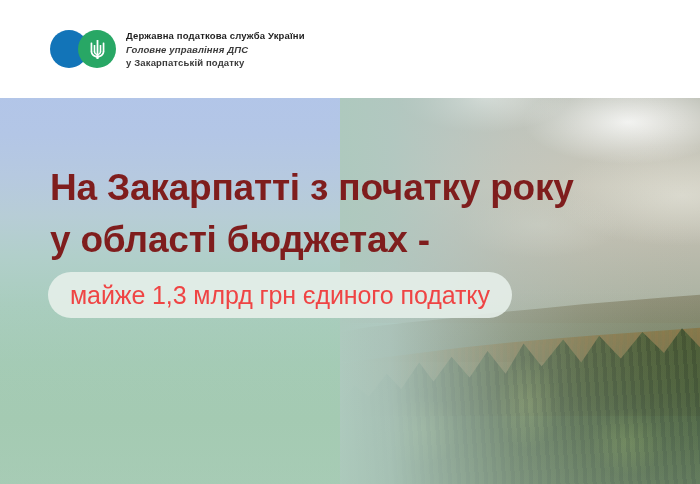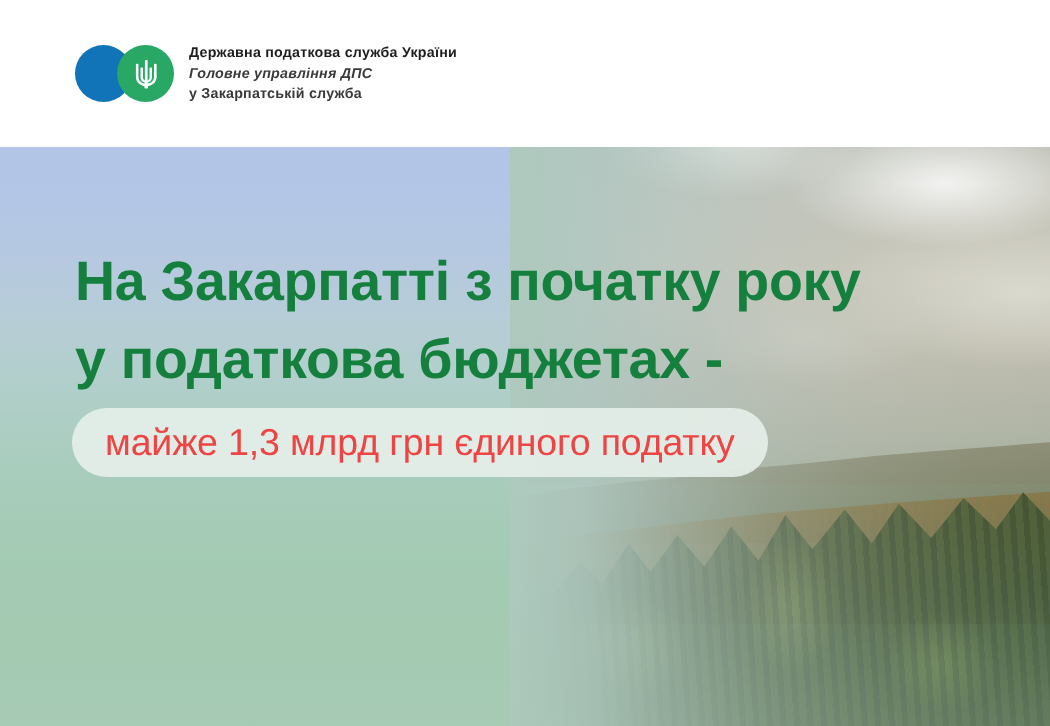--- a/index.html
+++ b/index.html
@@ -198,21 +198,21 @@
     width:700px;
     height:406px;
     z-index:30;
   }
   .headline {
     position:absolute;
     left:50px;
     top:84px;
     font-size:37px;
     font-weight:bold;
-    color:#15803d;
+    color:#7f1d1d;
     line-height:52px;
     letter-spacing:-0.2px;
     white-space:nowrap;
   }
   .headline-line { display:block; }
 
   .pill {
     position:absolute;
     left:48px;
     top:194px;
@@ -265,28 +265,28 @@
               <path d="M9.4 25 C9.4 29.6, 12.6 31.8, 17 32.3 C21.4 31.8, 24.6 29.6, 24.6 25 L21.4 25 C21.4 28, 19.4 29.4, 17 29.7 C14.6 29.4, 12.6 28, 12.6 25 Z"></path>
               <rect x="13.4" y="33" width="7.2" height="3.2" rx="1"></rect>
               <rect x="14.6" y="36" width="4.8" height="4" rx="1.4"></rect>
             </g>
           </svg>
         </div>
       </div>
       <div class="logo-text">
         <div class="logo-line-1">Державна податкова служба України</div>
         <div class="logo-line-2">Головне управління ДПС</div>
-        <div class="logo-line-3">у Закарпатській служба</div>
+        <div class="logo-line-3">у Закарпатській податку</div>
       </div>
     </div>
   </div>
 
   <div class="content">
     <div class="headline">
       <span class="headline-line">На Закарпатті з початку року</span>
-      <span class="headline-line">у податкова бюджетах -</span>
+      <span class="headline-line">у області бюджетах -</span>
     </div>
     <div class="pill">
       <span class="pill-text">майже 1,3 млрд грн єдиного податку</span>
     </div>
   </div>
 
 </div>
 
 </body></html>

